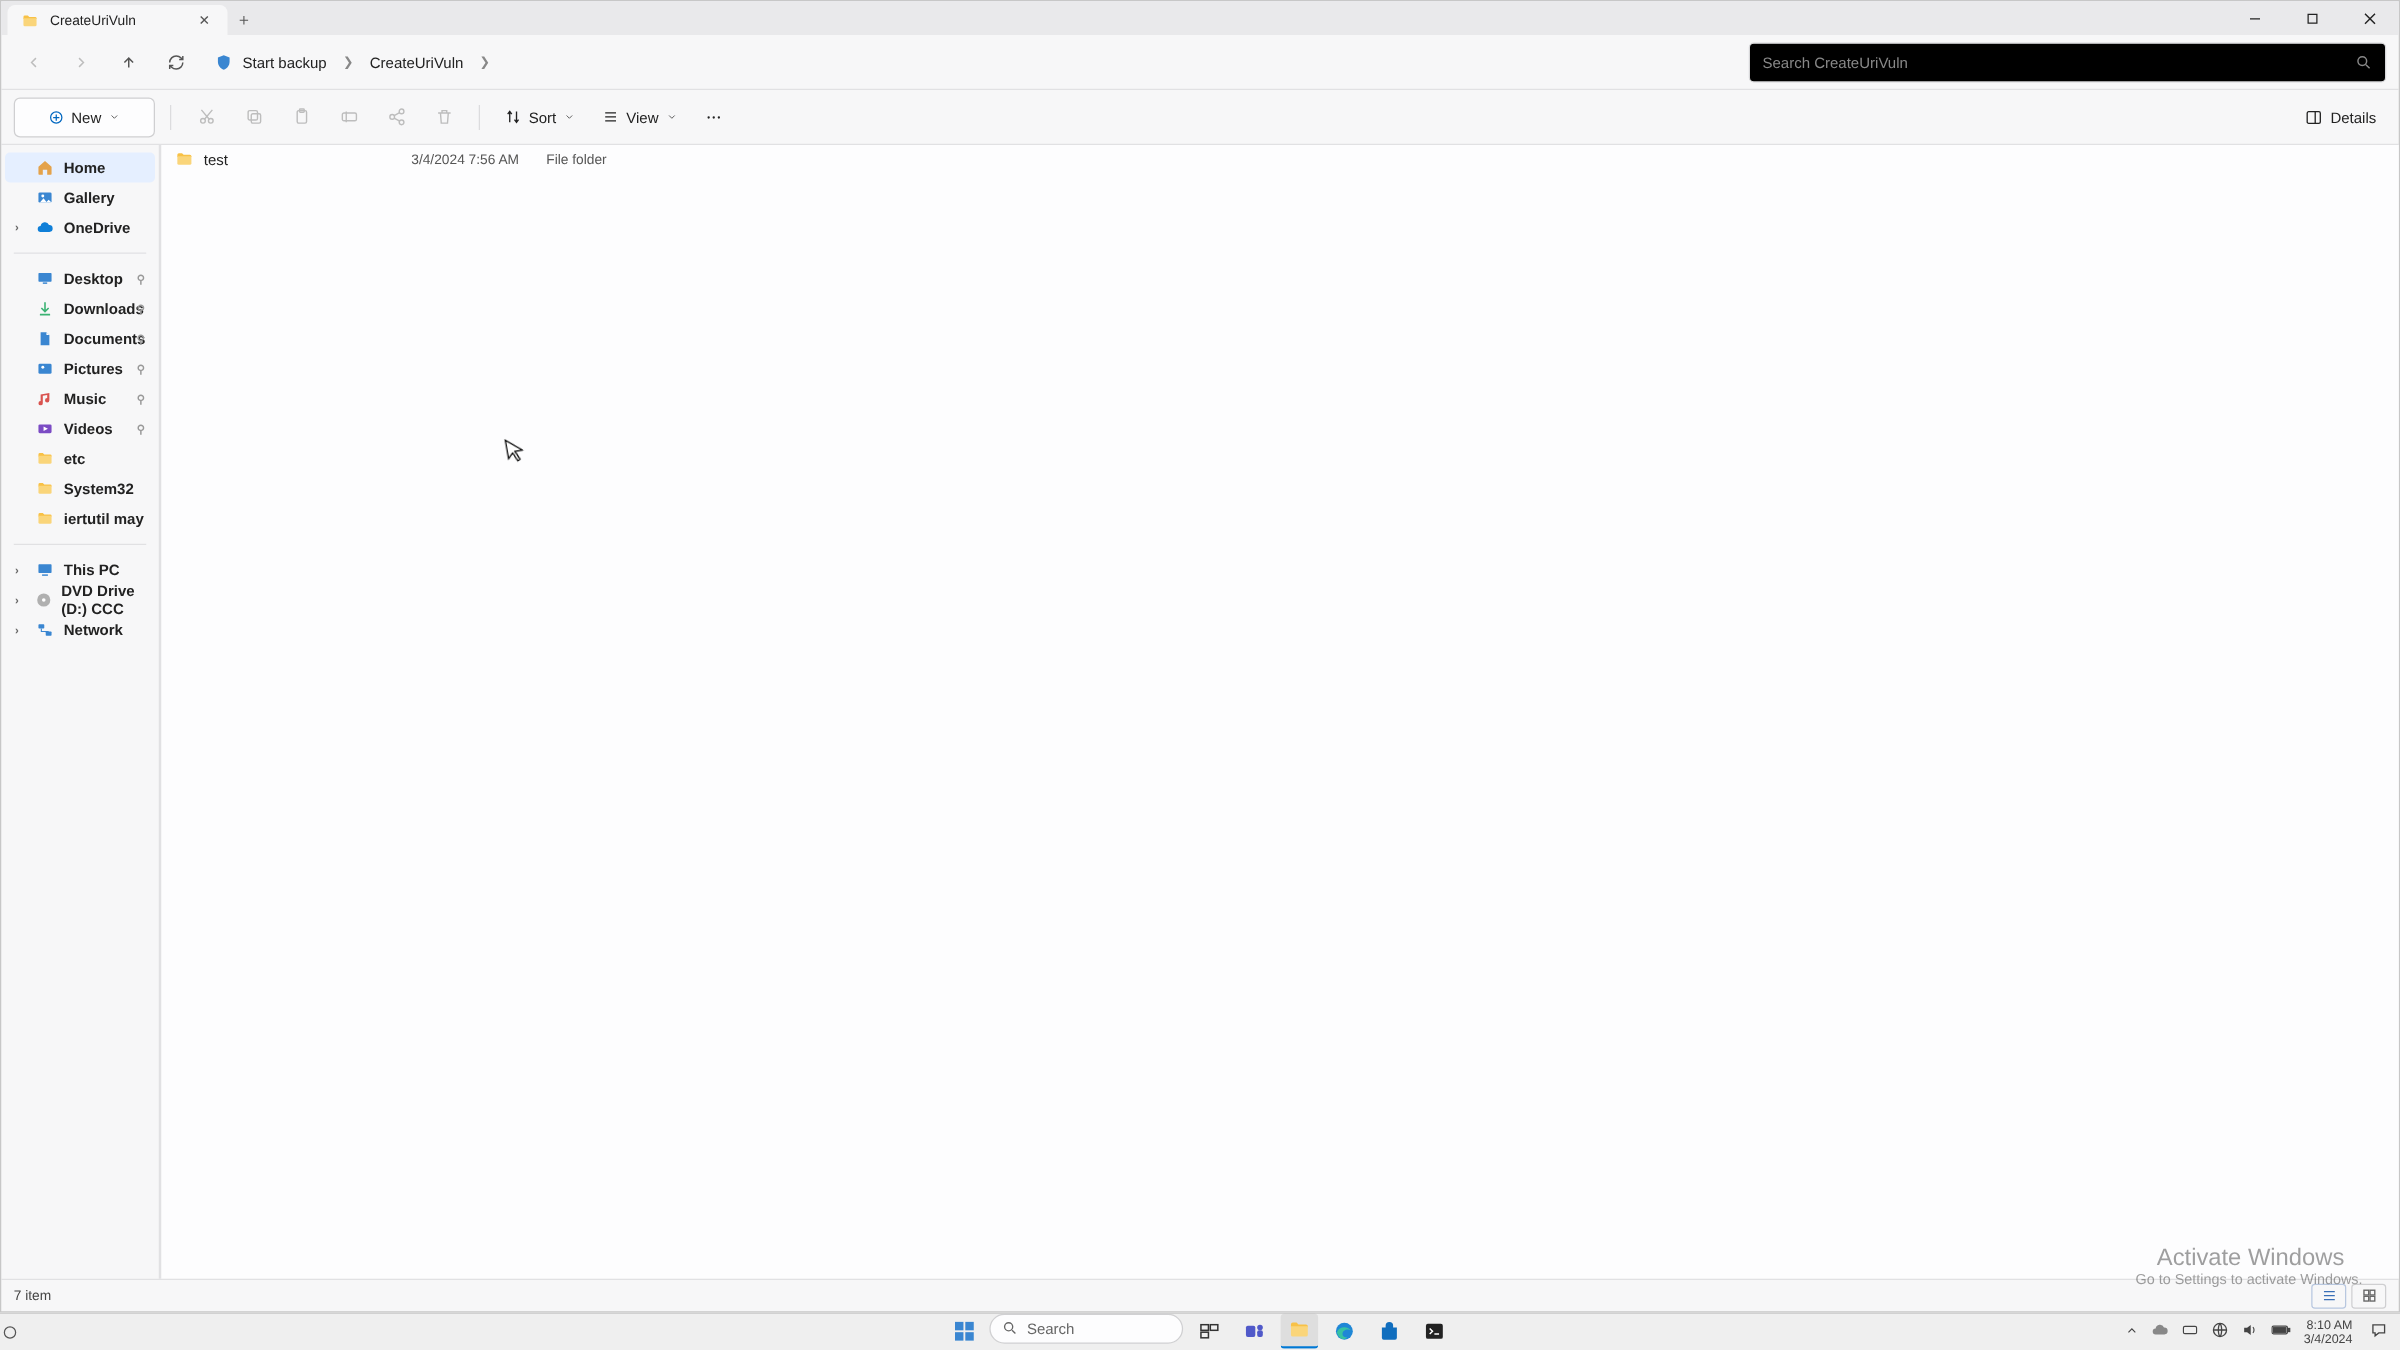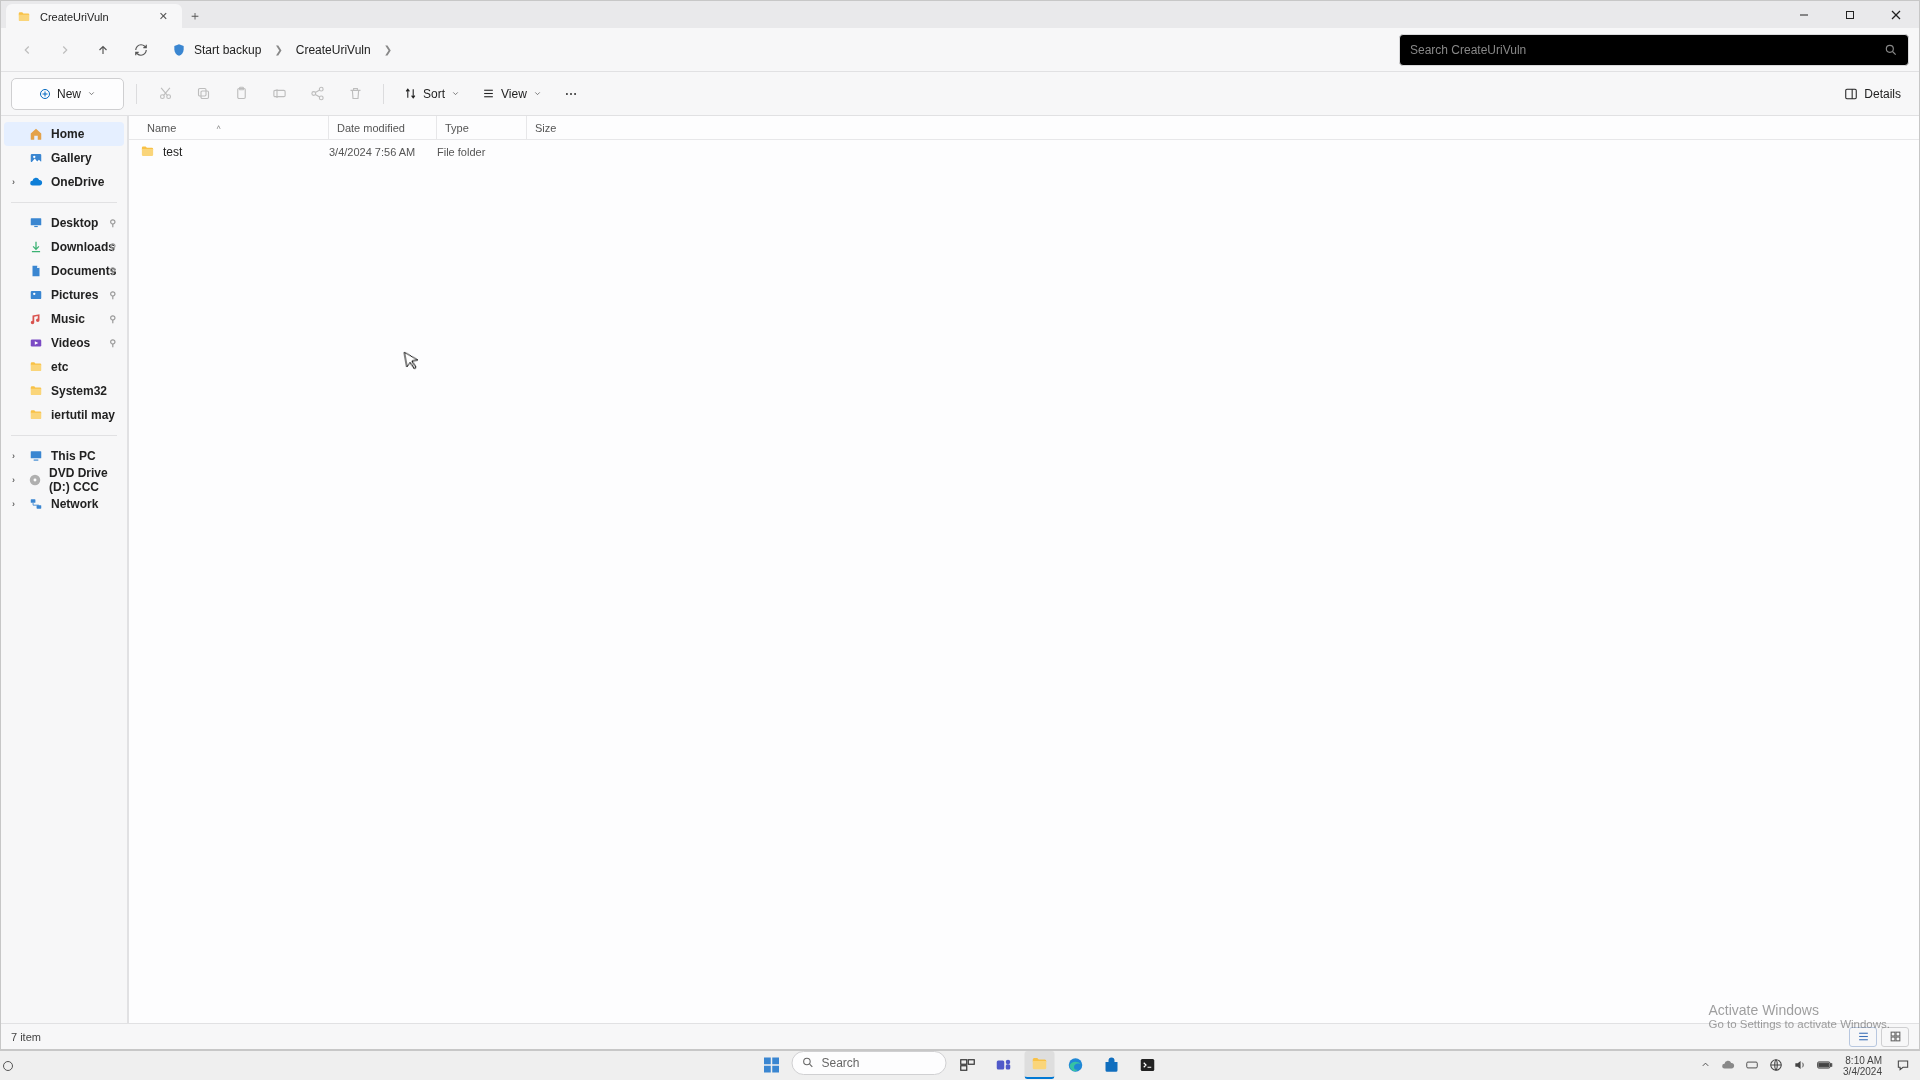--- a/index.html
+++ b/index.html
@@ -62,21 +62,21 @@
 
 .cursor { position:fixed; left:405px; top:350px; font-size:14px; color:#000; pointer-events:none; transform:rotate(-10deg); }
 
 
 .statusbar { height:26px; border-top:1px solid #e1e1e3; display:flex; align-items:center; padding:0 10px; font-size:11px; color:#444; }
 .statusbar .right { margin-left:auto; display:flex; gap:4px; }
 .statusbar .viewbtn { width:28px; height:20px; border:1px solid #b8c7df; border-radius:3px; display:flex; align-items:center; justify-content:center; }
 
 
 .watermark { position:fixed; right:30px; bottom:50px; text-align:left; pointer-events:none; }
-.watermark .h { font-size:14px; color:rgba(80,80,80,.55); }
+.watermark .h { font-size:19px; color:rgba(80,80,80,.55);margin-left:17px; }
 .watermark .s { font-size:11.5px; color:rgba(80,80,80,.55); }
 
 
 .taskbar .desk-edge { width:16px; height:30px; display:flex; align-items:center; justify-content:center; }
 .taskbar .desk-edge .edge-dot { width:10px; height:10px; border:1.5px solid #555; border-radius:50%; }
 .taskbar .center { position:absolute; left:50%; transform:translateX(-50%); display:flex; gap:6px; height:30px; }
 .taskbar .start { width:28px; height:28px; display:flex; align-items:center; justify-content:center; }
 .taskbar .search { width:155px; height:24px; background:#fdfdfe; border:1px solid #d0d0d2; border-radius:14px; display:flex; align-items:center; padding:0 9px; font-size:12px; color:#666; gap:7px; }
 .taskbar .task-icon { width:30px; height:28px; display:flex; align-items:center; justify-content:center; border-radius:3px; }
 .taskbar .task-icon.active { background:rgba(0,0,0,.07); border-bottom:2px solid #0078d4; }
@@ -404,35 +404,20 @@
               <rect x="3" y="4" width="8" height="6" rx="1"></rect>
               <rect x="13" y="14" width="8" height="6" rx="1"></rect>
               <path d="M7 10v4h10" stroke="#3a86d1" stroke-width="1.5" fill="none"></path>
             </svg>
           </span>
         <span>Network</span>
       </div>
     </div>
 
     <div class="listview">
-      <div class="col-headers">
-        <div class="c-name">
-            <span>Name</span>
-            <span class="sort-ind">˄</span>
-          </div>
-        <div class="c-date">
-            <span>Date modified</span>
-          </div>
-        <div class="c-type">
-            <span>Type</span>
-          </div>
-        <div class="c-size">
-            <span>Size</span>
-          </div>
-      </div>
       <div class="rows">
         <div class="row">
           <div class="c-name">
             <span class="ficon">
                 <svg width="15" height="15" viewBox="0 0 24 24">
                   <path d="M3 6a2 2 0 012-2h4l2 2h8a2 2 0 012 2v1H3V6z" fill="#f8c146"></path>
                   <path d="M3 8h18v9a2 2 0 01-2 2H5a2 2 0 01-2-2V8z" fill="#fad57a"></path>
                 </svg>
               </span>
             <span>test</span>

